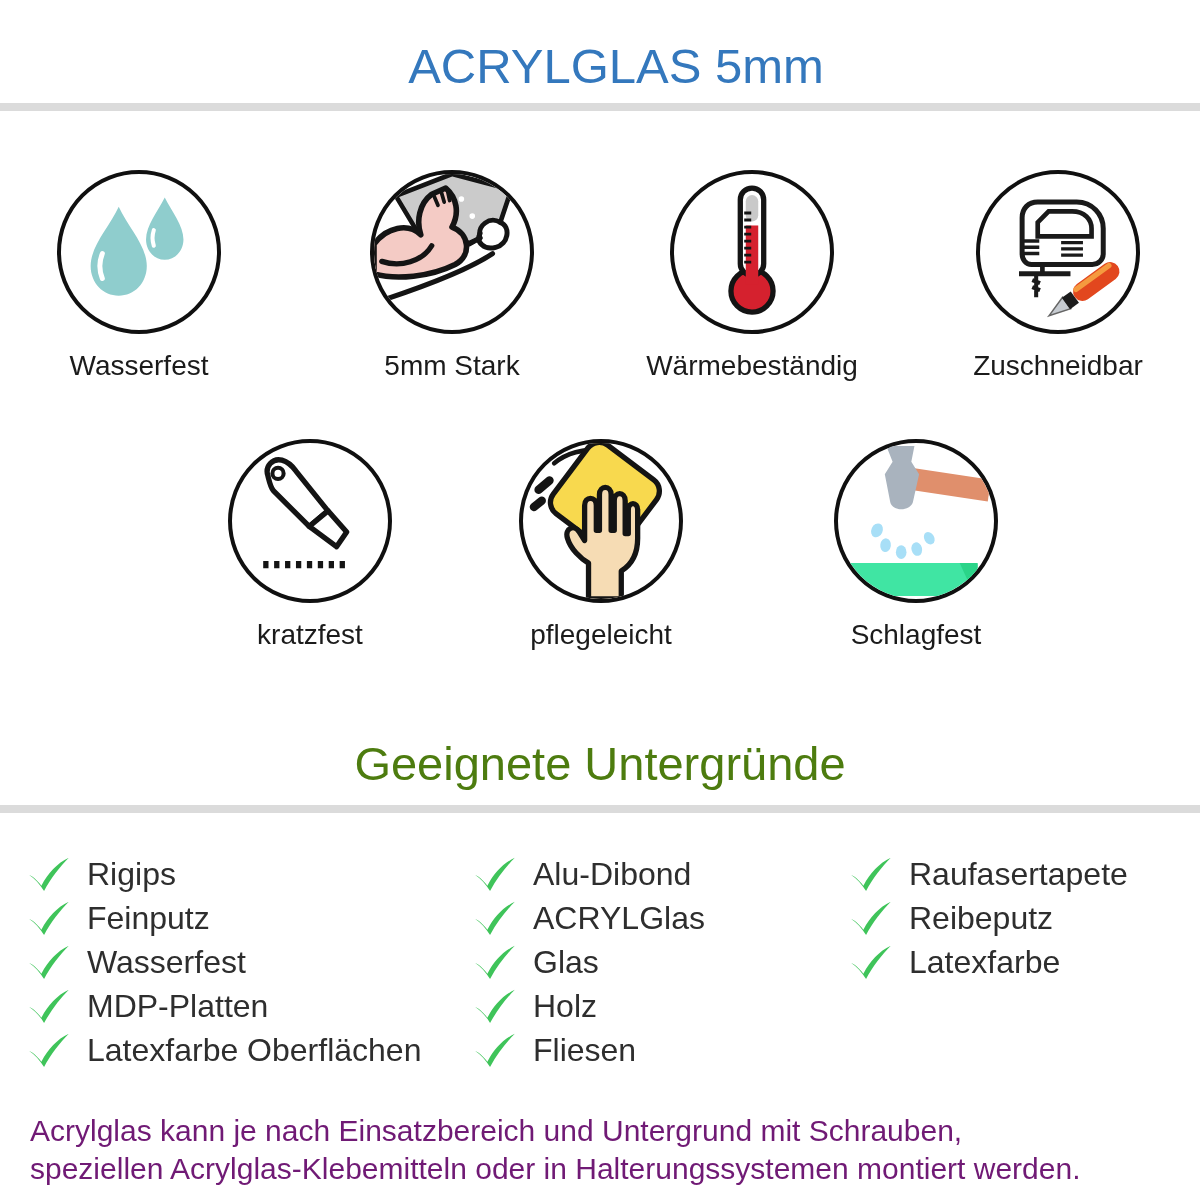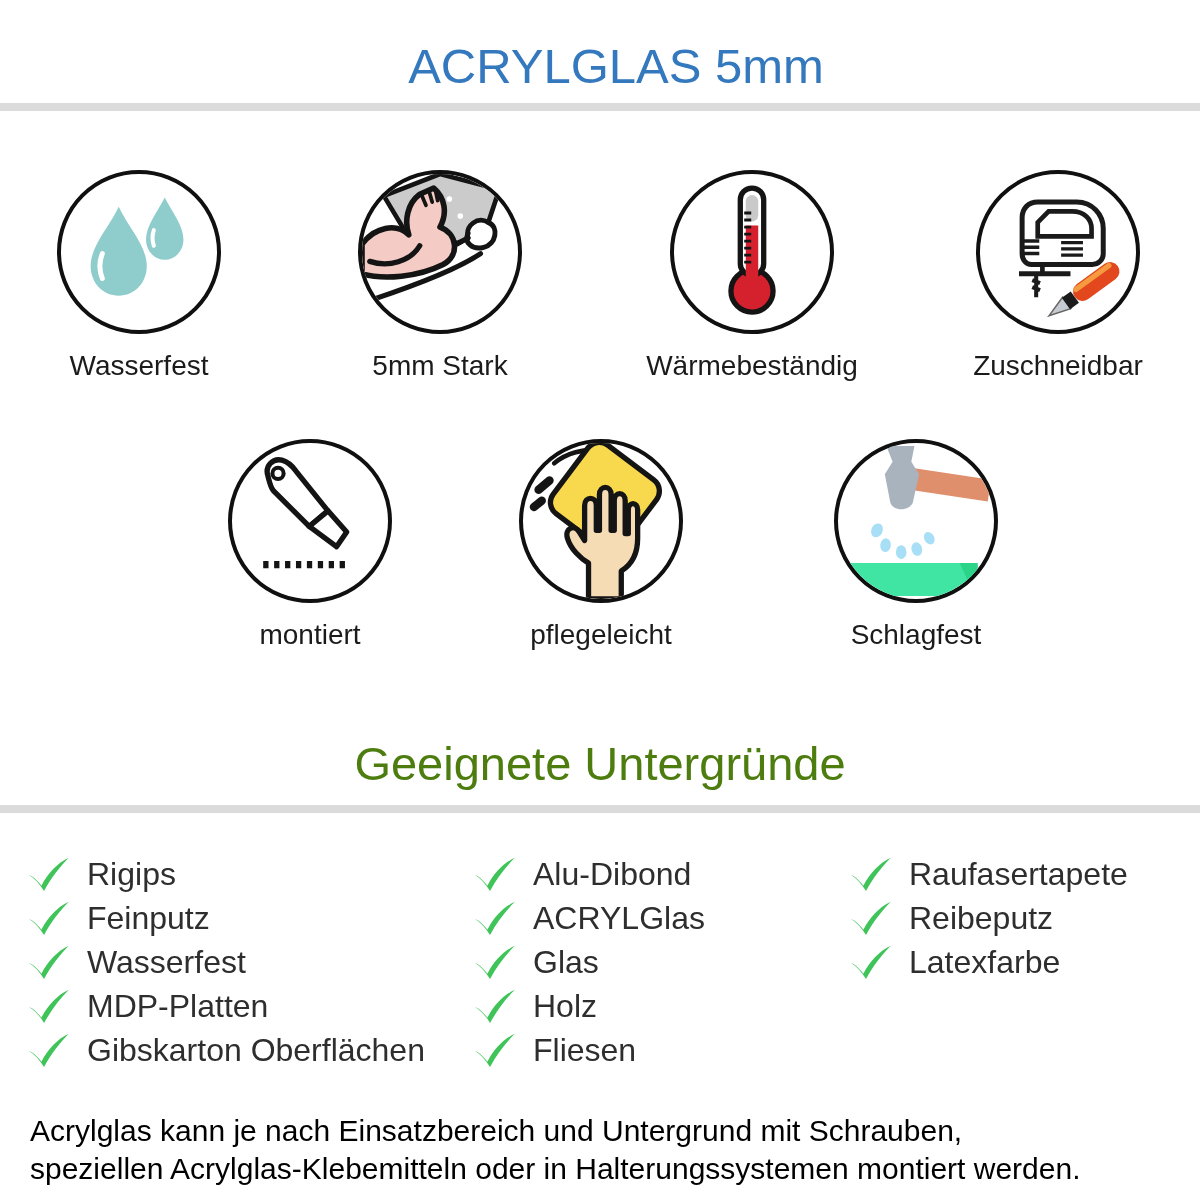--- a/index.html
+++ b/index.html
@@ -29,21 +29,21 @@
   }
   .col{position:absolute;top:852px;display:flex;flex-direction:column;}
   .c1{left:26px;}
   .c2{left:472px;}
   .c3{left:848px;}
   .crow{display:flex;align-items:center;height:44px;text-align:right;}
   .check{width:46px;height:36px;flex:0 0 auto;margin-right:15px;color:#3FC45A;}
   .ctext{font-size:32px;color:#2e2e2e;white-space:nowrap;}
   .note{
     position:absolute;top:1112px;left:30px;width:1150px;margin:0;
-    font-size:30px;line-height:38px;color:#000000;
+    font-size:30px;line-height:38px;color:#701a75;
   }
 </style>
 </head>
 <body>
 
 <div class="canvas">
 
   <h1 class="title">ACRYLGLAS 5mm</h1>
   <div class="divider div-top"></div>
 
@@ -54,21 +54,21 @@
           <path d="M37 21 C31 34 19 46 19 59 C19 70 27 78 37 78 C47 78 55 70 55 59 C55 46 43 34 37 21 Z"></path>
           <path d="M66.5 15 C62 24 54.5 33 54.5 42 C54.5 49.5 60 55 66.5 55 C73 55 78.5 49.5 78.5 42 C78.5 33 71 24 66.5 15 Z"></path>
         </g>
         <path d="M26.5 51 C24.5 56 24.5 62 26.5 67" stroke="#ffffff" stroke-width="3.2" fill="none" stroke-linecap="round"></path>
         <path d="M59.5 36 C58.5 39 58.5 43 59.5 46" stroke="#ffffff" stroke-width="2.6" fill="none" stroke-linecap="round"></path>
       </svg>
     </div>
     <div class="flabel">Wasserfest</div>
   </div>
 
-  <div class="feature r1" style="left:290px">
+  <div class="feature r1" style="left:302px">
     <div class="circle">
       <svg viewBox="0 0 100 100">
         <g stroke="#141414" stroke-linejoin="round" stroke-linecap="round">
           <path d="M14 14 L50 0 L88 10 L81 31 C74 27 66 33 68 41 L61 45 C52 36 40 34 29 39 Z" fill="#CBCBCB" stroke-width="3"></path>
           <path d="M81 31 C88 34 86 45 78 47 C71 49 65 44 68 38" fill="none" stroke-width="3.2"></path>
           <path d="M2 63 C32 55 56 48 68 41" fill="none" stroke-width="3.2"></path>
           <path d="M8 80 C38 70 64 59 76 51" fill="none" stroke-width="3.2"></path>
         </g>
         <circle cx="56" cy="16" r="1.8" fill="#ffffff"></circle>
         <circle cx="63" cy="27" r="1.8" fill="#ffffff"></circle>
@@ -122,21 +122,21 @@
     <div class="circle">
       <svg viewBox="0 0 100 100">
         <g stroke="#141414" stroke-linejoin="round">
           <path d="M23 21 C21 15 26 9.5 32 11 C35.5 12 38.5 14.5 41 18 L61.5 43.5 L49.5 53.5 L26.5 30.5 C24.5 28 23.8 24 23 21 Z" fill="#ffffff" stroke-width="3.4"></path>
           <circle cx="29.5" cy="19.5" r="3.6" fill="#ffffff" stroke-width="2.6"></circle>
           <path d="M61.5 43.5 L73.5 57 L67 66.5 L49.5 53.5 Z" fill="#ffffff" stroke-width="3.4"></path>
           <path d="M20 78 H75" stroke-width="4.6" stroke-dasharray="3.4 3.6" fill="none"></path>
         </g>
       </svg>
     </div>
-    <div class="flabel">montiert</div>
+    <div class="flabel">kratzfest</div>
   </div>
 
   <div class="feature r2" style="left:451px">
     <div class="circle">
       <svg viewBox="0 0 100 100">
         <g stroke="#141414" stroke-linecap="round">
           <path d="M20 13 C28 6.5 39 3.5 49 5" fill="none" stroke-width="3"></path>
           <path d="M10 30 L17 24" stroke-width="5.4"></path>
           <path d="M7 41 L12 37" stroke-width="5.4"></path>
         </g>
@@ -191,21 +191,21 @@
     <div class="crow">
       <svg class="check" viewBox="0 0 50 40">
           <path fill="currentColor" d="M3 21 C8 23 13 28 16.5 33 C24 19 34 8 47 2 C37 12 27 25 19.5 39 C15 31 9 25 3 21 Z"></path>
         </svg>
       <span class="ctext">MDP-Platten</span>
     </div>
     <div class="crow">
       <svg class="check" viewBox="0 0 50 40">
           <path fill="currentColor" d="M3 21 C8 23 13 28 16.5 33 C24 19 34 8 47 2 C37 12 27 25 19.5 39 C15 31 9 25 3 21 Z"></path>
         </svg>
-      <span class="ctext">Gibskarton Oberflächen</span>
+      <span class="ctext">Latexfarbe Oberflächen</span>
     </div>
   </div>
 
   <div class="col c2">
     <div class="crow">
       <svg class="check" viewBox="0 0 50 40">
           <path fill="currentColor" d="M3 21 C8 23 13 28 16.5 33 C24 19 34 8 47 2 C37 12 27 25 19.5 39 C15 31 9 25 3 21 Z"></path>
         </svg>
       <span class="ctext">Alu-Dibond</span>
     </div>

